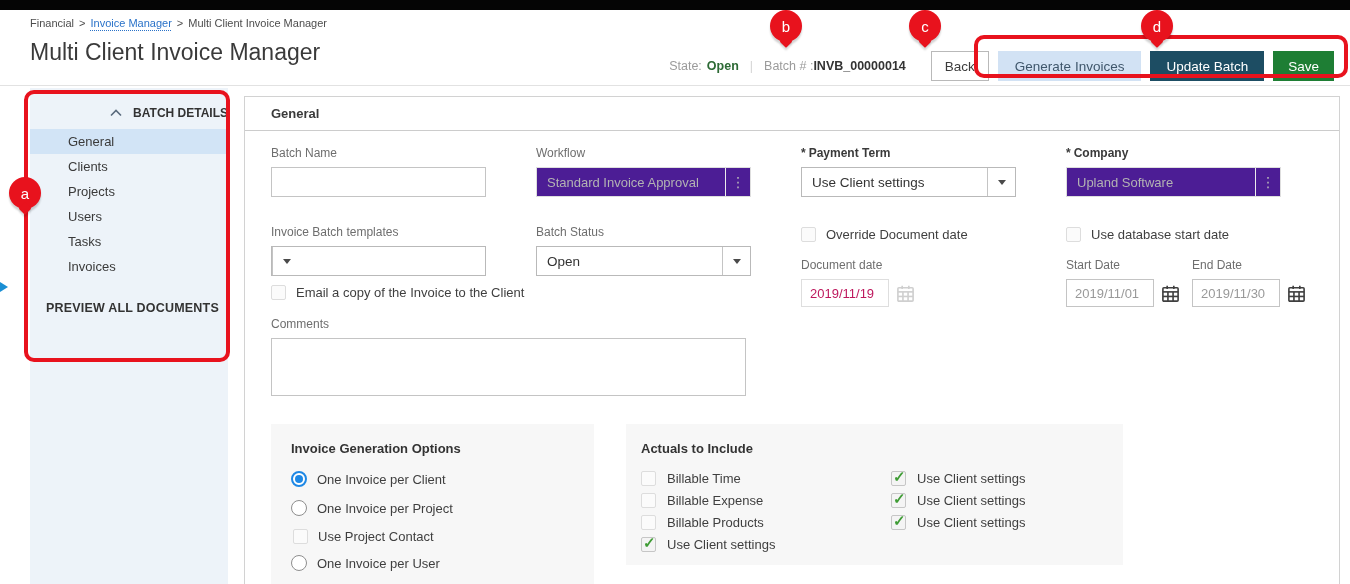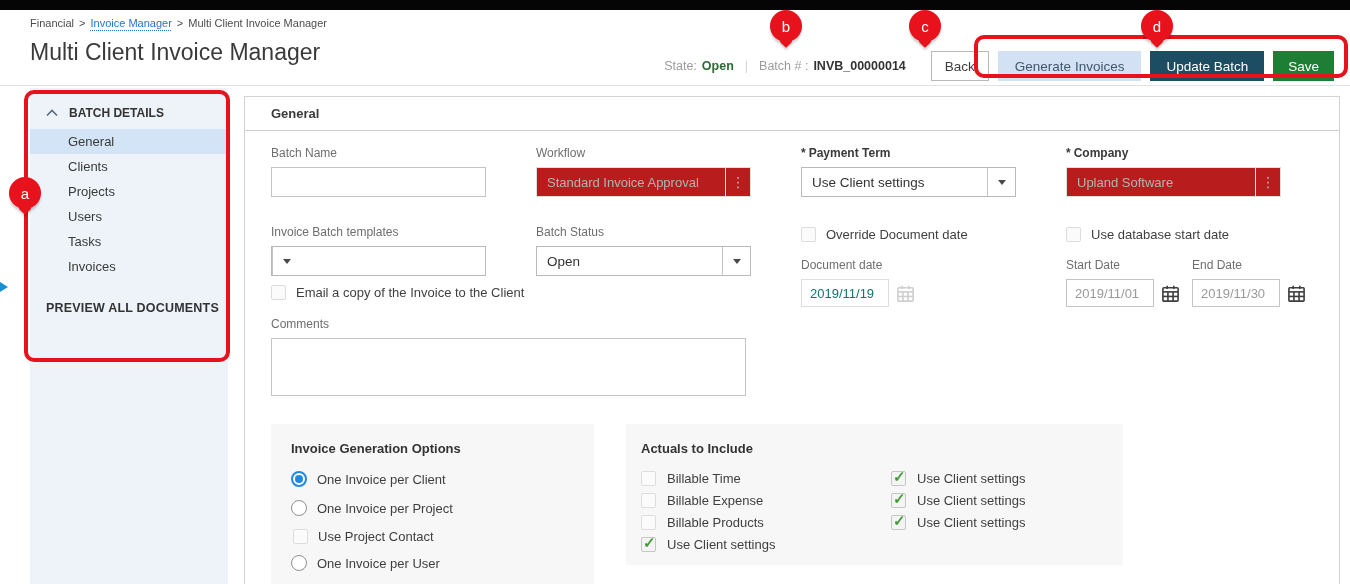--- a/index.html
+++ b/index.html
@@ -17,53 +17,53 @@
   .header { height:76px; position:relative; border-bottom:1px solid #e2e2e2; background:#fff; }
   .breadcrumb { position:absolute; left:30px; top:7px; font-size:11px; color:#4d4d4d; white-space:nowrap; }
   .breadcrumb .crumb-sep { margin:0 5px; color:#4d4d4d; }
   .breadcrumb .crumb-link { color:#2a72c8; text-decoration:underline dotted #2a72c8; text-underline-offset:3px; cursor:pointer; }
   .page-title { position:absolute; left:30px; top:29px; font-size:23px; font-weight:400; color:#3a3a3a; }
 
   .header-right { position:absolute; right:16px; top:41px; display:flex; align-items:center; height:30px; }
   .status { display:flex; align-items:center; font-size:12.5px; color:#9b9b9b; margin-right:16px; white-space:nowrap; }
   .status .state-val { color:#2d6a35; font-weight:700; margin-left:5px; }
   .status .sep { color:#d5d5d5; margin:0 11px; }
-  .status .batch-val { color:#333; font-weight:700; margin-left:5px; }
+  .status .batch-val { color:#333; font-weight:700; }
 
   .btn { height:30px; display:inline-flex; align-items:center; justify-content:center;
          font-family:inherit; font-size:13.5px; margin-left:9px; padding:4px 13px; cursor:pointer; border:1px solid transparent; }
   .btn-back { background:#fff; border-color:#b9b9b9; color:#3c3c3c; }
   .btn-generate { background:#d2e2f4; color:#3f566b; padding:0 16px;text-align:center; }
   .btn-update { background:#1d4d63; color:#fff; padding:0 15px; }
   .btn-save { background:#1e7e34; color:#fff; padding:0 14px; }
 
   
   .content { display:flex; height:498px; }
   .gutter { width:30px; flex:none; }
 
   .sidebar { width:198px; flex:none; background:#edf3f9; margin-top:2px; padding-top:12px; font-size:13px; }
-  .side-section { display:flex; align-items:center; gap:11px; padding:6px 0 9px 16px; font-weight:700; font-size:12px; color:#333; cursor:pointer; }
+  .side-section { display:flex; align-items:center; gap:11px; padding:6px 0 9px 16px; font-weight:700; font-size:12px; color:#333; cursor:pointer;justify-content:flex-end; }
   .side-item { height:25px; line-height:25px; padding-left:38px; color:#3a3a3a; cursor:pointer; }
   .side-item.selected { background:#d2e4f6; }
   .side-preview { margin-top:22px; padding-left:16px; font-weight:700; font-size:12.5px; color:#333; cursor:pointer; letter-spacing:0.2px; }
 
   .main { flex:1; margin:10px 10px 0 16px; background:#fff; border:1px solid #d2d2d2; border-bottom:none; }
   .panel-header { padding:9px 26px; font-size:13px; font-weight:700; color:#3a3a3a; border-bottom:1px solid #cccccc; }
   .panel-body { padding:15px 26px 0; }
 
   .grid { display:grid; grid-template-columns:215px 215px 215px 215px; column-gap:50px; }
   .row1 { margin-bottom:28px; }
 
   .lbl { display:block; font-size:12px; color:#6e6e6e; margin-bottom:7px; white-space:nowrap; }
   .lbl.req { color:#3a3a3a; font-weight:700; }
   .req-star { margin-right:3px; }
 
   .input { width:100%; height:30px; border:1px solid #c4c4c4; background:#fff; padding:0 9px;
            font-family:inherit; font-size:13px; color:#333; }
-  .picker { height:30px; border:1px solid #dedede; display:flex; align-items:stretch; background:#b91c1c; }
+  .picker { height:30px; border:1px solid #dedede; display:flex; align-items:stretch; background:#4c1d95; }
   .picker .val { flex:1; display:flex; align-items:center; padding:0 10px; color:#b3b3b3; font-size:13px; white-space:nowrap; overflow:hidden; }
   .picker .dots { width:25px; border-left:1px solid #ececec; display:flex; align-items:center; justify-content:center; color:#b9b9b9; font-size:14px; }
 
   .select { height:30px; border:1px solid #b9b9b9; display:flex; background:#fff; cursor:pointer; }
   .select .val { flex:1; display:flex; align-items:center; padding:0 10px; font-size:13.5px; color:#333; white-space:nowrap; }
   .select .arrow { width:28px; border-left:1px solid #c4c4c4; display:flex; align-items:center; justify-content:center; }
   .tri-down { width:0; height:0; border-left:4.5px solid transparent; border-right:4.5px solid transparent; border-top:5.5px solid #4a4a4a; }
 
   .cb-row { display:flex; align-items:center; gap:10px; cursor:pointer; }
   .cb { width:15px; height:15px; border:1px solid #cccccc; background:#fff; border-radius:2px; flex:none; position:relative; }
@@ -72,21 +72,21 @@
   .cb.checked::after { content:"✓"; position:absolute; left:1px; top:-4px; font-size:15px; font-weight:700; color:#3f9c35; }
   .cb-label { font-size:13px; color:#3f3f3f; white-space:nowrap; }
 
   .radio-row { display:flex; align-items:center; gap:10px; cursor:pointer; }
   .radio { width:16px; height:16px; border-radius:50%; border:1px solid #8e8e8e; background:#fff; position:relative; flex:none; }
   .radio.selected { border:2px solid #1e88e5; }
   .radio.selected::after { content:""; position:absolute; inset:2px; border-radius:50%; background:#1e88e5; }
 
   .date-wrap { display:flex; align-items:center; gap:7px; }
   .date-input { width:88px; height:28px; border:1px solid #c4c4c4; color:#999; font-family:inherit; font-size:13px; padding:0 8px; background:#fff; }
-  .date-input.disabled { border-color:#dedede; color:#0f766e; }
+  .date-input.disabled { border-color:#dedede; color:#be185d; }
   .cal { color:#3f3f3f; display:flex; }
   .cal.disabled { color:#cfcfcf; }
 
   .comments-area { width:475px; height:58px; border:1px solid #c4c4c4; resize:none; font-family:inherit; font-size:13px; padding:6px 8px; color:#333; }
   .comments-block { margin-top:10px; }
 
   .panels-row { display:flex; margin-top:24px; align-items:flex-start; }
   .opt-box { background:#f7f7f7; }
   .box1 { width:323px; height:163px; padding:17px 20px; }
   .box2 { width:497px; height:141px; padding:17px 15px; margin-left:32px; }

